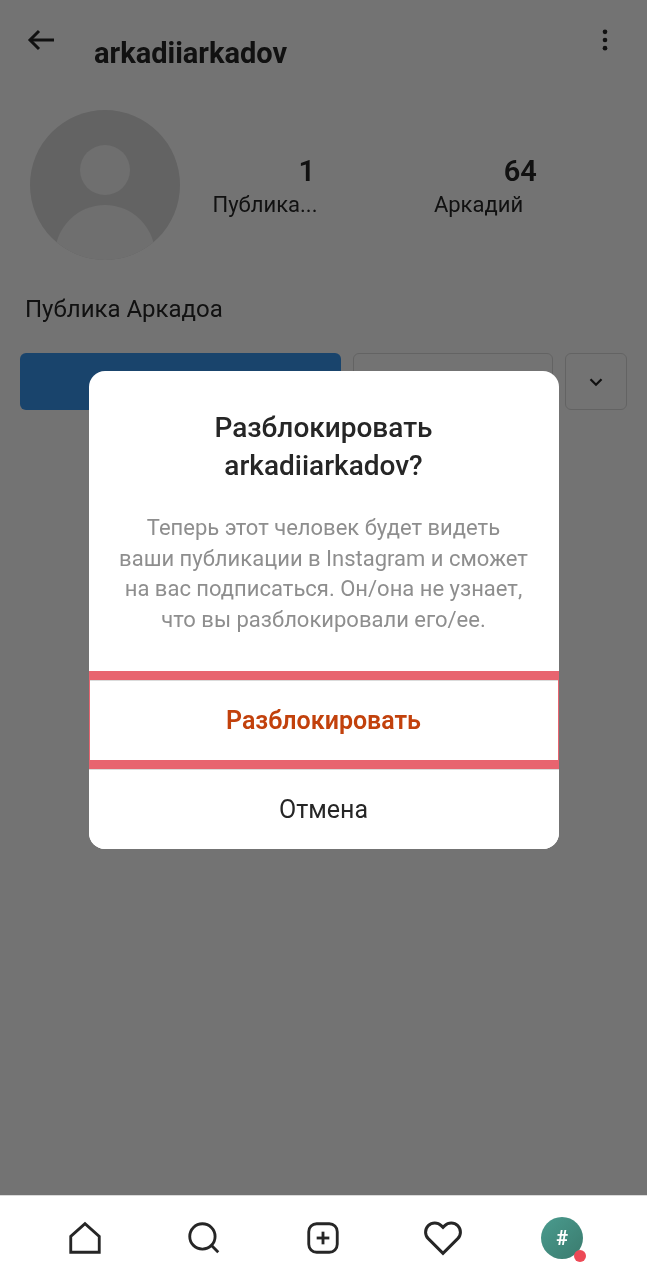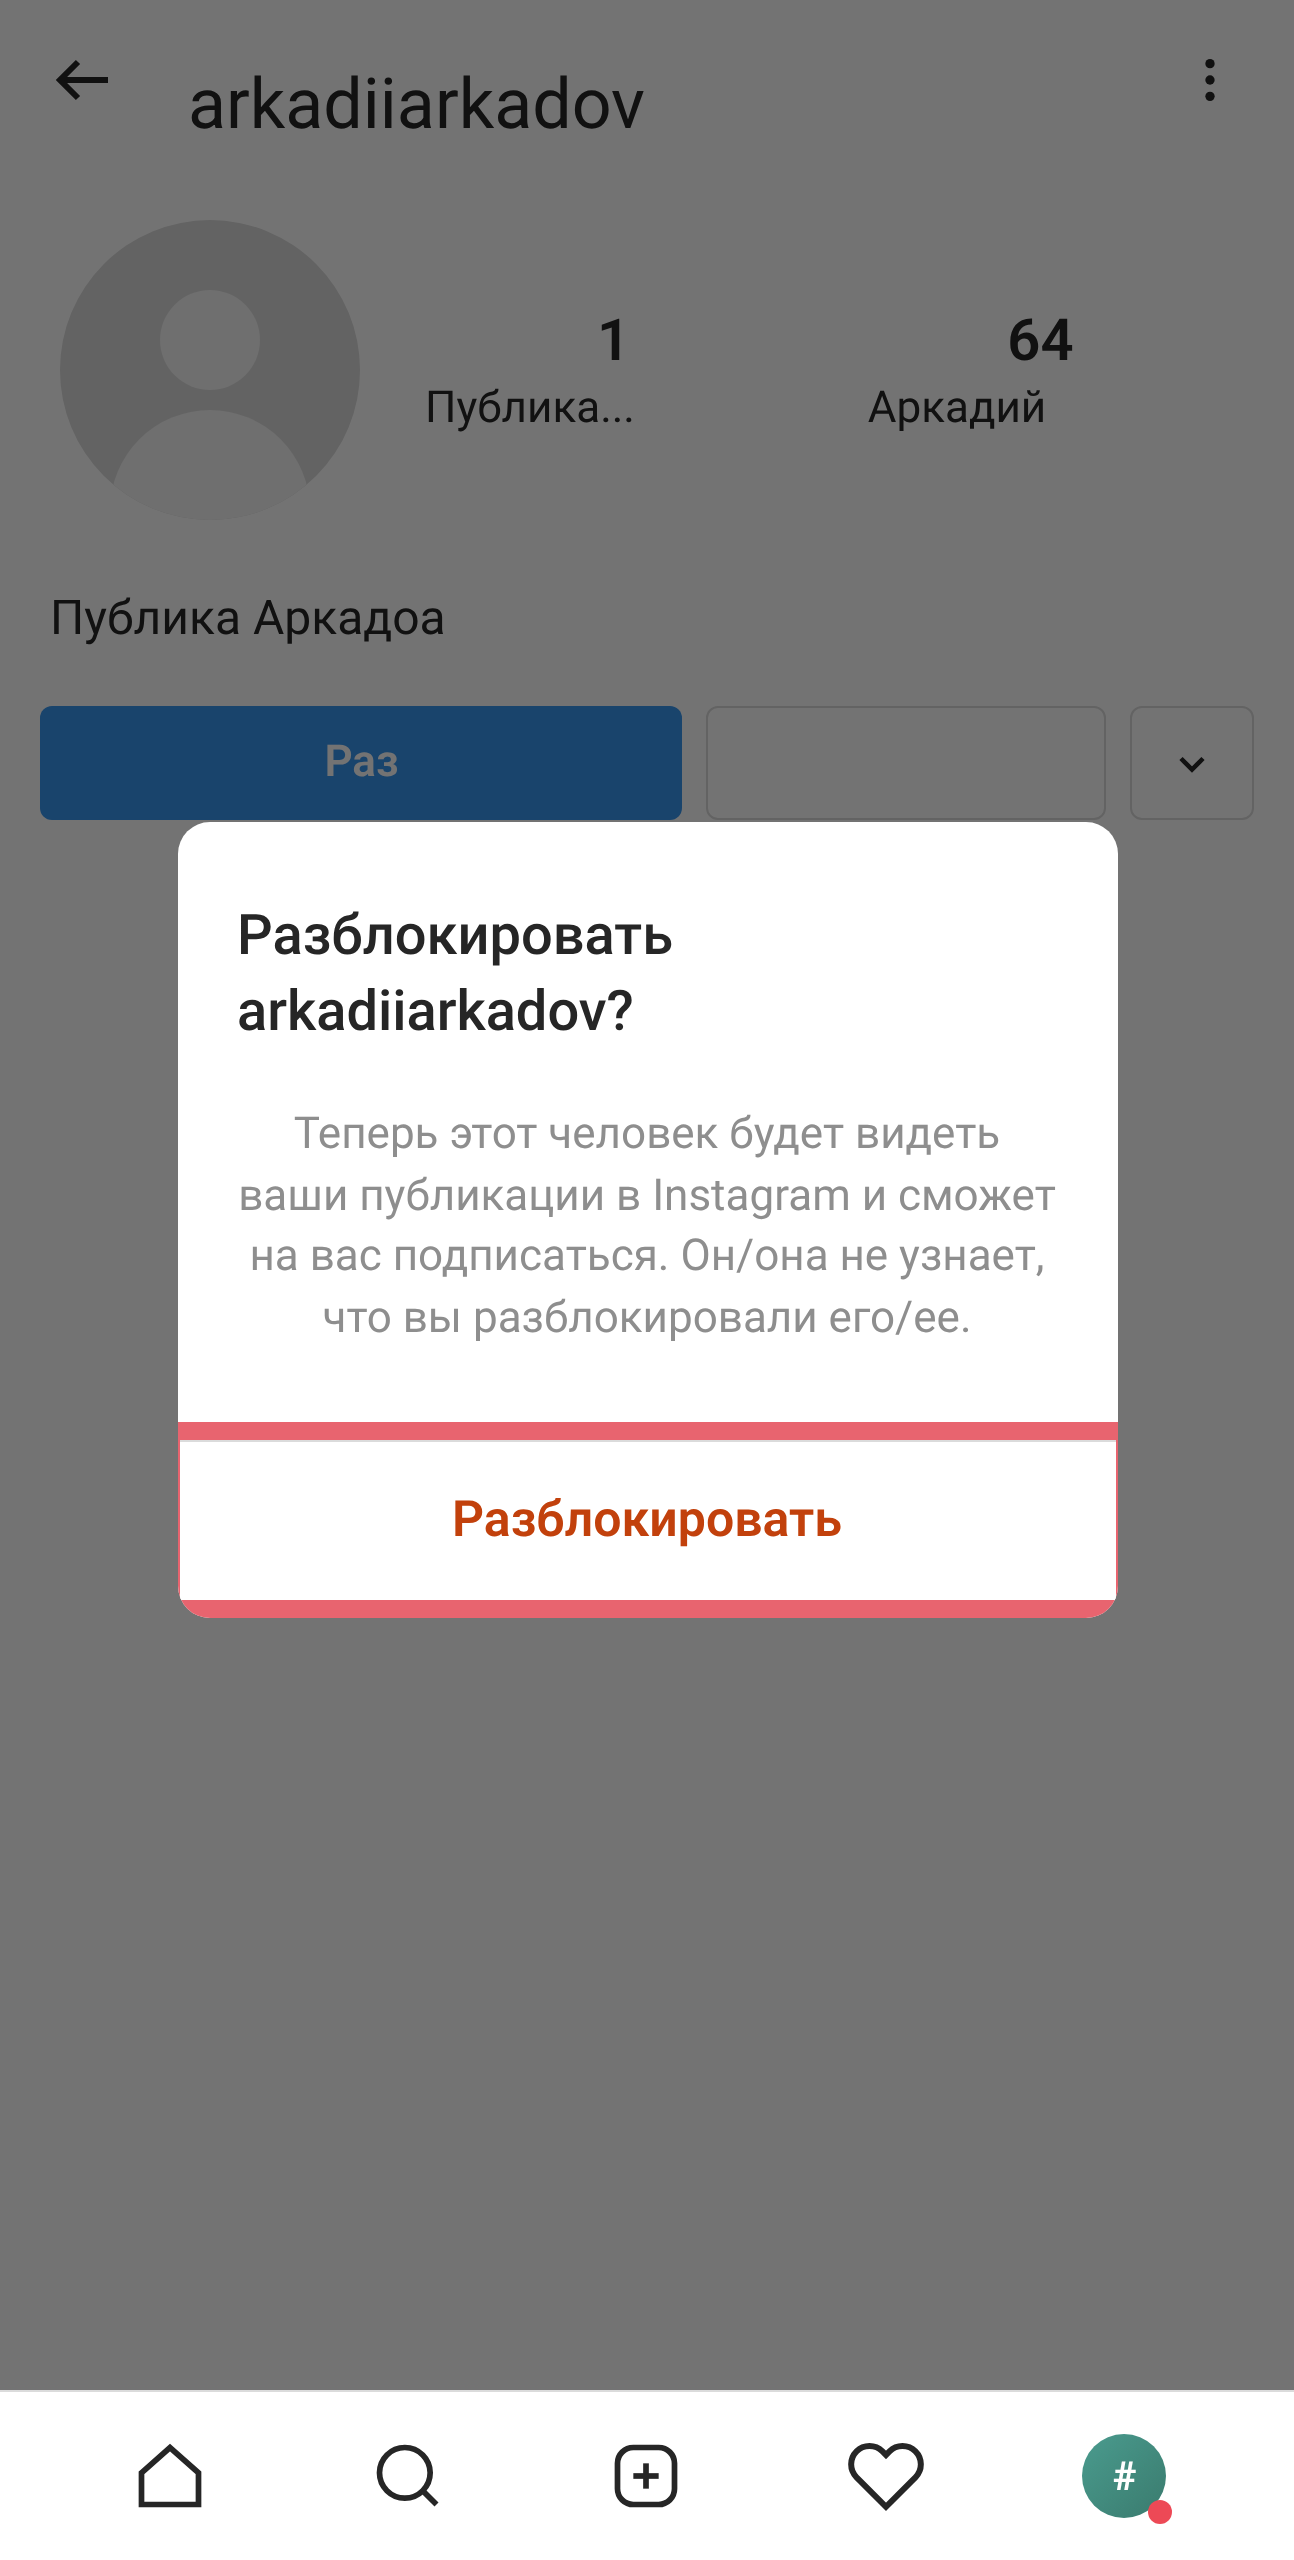--- a/index.html
+++ b/index.html
@@ -23,22 +23,22 @@
     }
     .back-arrow {
       width: 44px;
       height: 44px;
       display: flex;
       align-items: center;
       justify-content: center;
       cursor: pointer;
     }
     .username-header {
-      font-size: 35px;
-      font-weight: 400;
+      font-size: 29px;
+      font-weight: 700;
       color: #262626;
       margin-left: 30px;
       flex: 1;
       margin-top: 25px;
     }
     .more-dots {
       width: 44px;
       height: 44px;
       display: flex;
       align-items: center;
@@ -156,20 +156,21 @@
     }
     .modal {
       background: #fff;
       width: 470px;
       border-radius: 16px;
       overflow: hidden;
       margin-top: -60px;
     }
     .modal-header {
       padding: 38px 30px 8px;
+      text-align: center;
     }
     .modal-title {
       font-size: 28px;
       font-weight: 500;
       color: #262626;
       line-height: 1.35;
     }
     .modal-description {
       padding: 20px 30px 35px;
       text-align: center;
@@ -295,20 +296,21 @@
 
 <div class="overlay">
   <div class="modal">
     <div class="modal-header">
       <div class="modal-title">Разблокировать arkadiiarkadov?</div>
     </div>
     <div class="modal-description">Теперь этот человек будет видеть ваши публикации в Instagram и сможет на вас подписаться. Он/она не узнает, что вы разблокировали его/ее.</div>
     <div class="highlight-box">
       <button class="modal-button primary">Разблокировать</button>
     </div>
+    <button class="modal-button cancel">Отмена</button>
   </div>
 </div>
 
 <div class="bottom-nav">
   <div class="nav-item">
     <svg width="38" height="38" viewBox="0 0 24 24" fill="none" stroke="#262626" stroke-width="1.8">
       <path d="M3 11 L12 3 L21 11 L21 21 L3 21 Z"></path>
     </svg>
   </div>
   <div class="nav-item">

